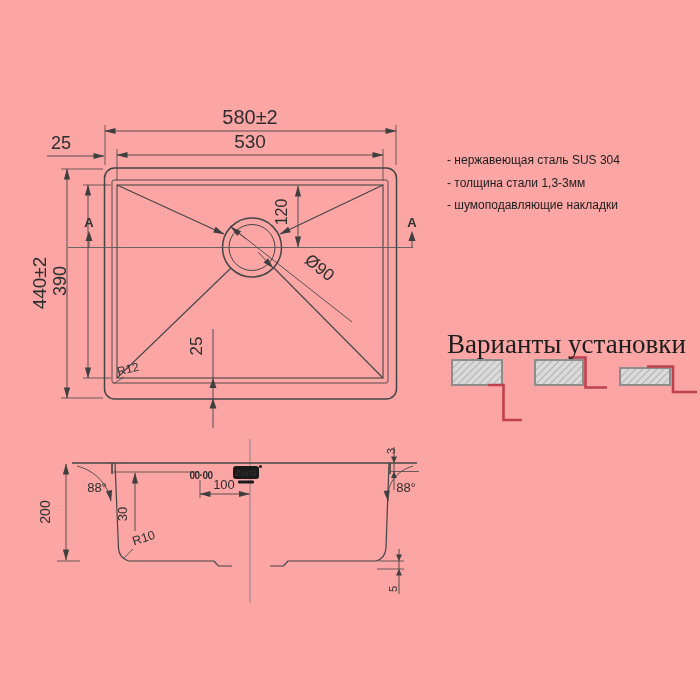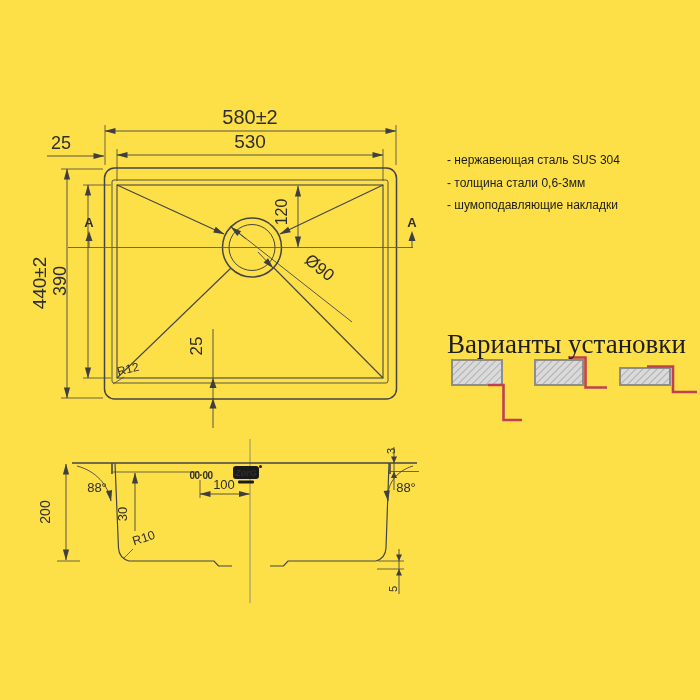--- a/index.html
+++ b/index.html
@@ -1,17 +1,17 @@
 <!DOCTYPE html>
 <html><head>
 <meta charset="utf-8">
 <style>
   html,body{margin:0;padding:0;}
   .canvas{
-    position:relative;width:700px;height:700px;background:#fde047;
+    position:relative;width:700px;height:700px;background:#fca5a5;
     font-family:"Liberation Sans",sans-serif;overflow:hidden;
   }
   svg{position:absolute;left:0;top:0;}
   svg text{fill:#2e2e2e;font-family:"Liberation Sans",sans-serif;}
   .specs{
     position:absolute;left:447px;top:142px;color:#1c1c1c;
     font-size:12px;line-height:22.5px;white-space:nowrap;margin-top:7px;
   }
   .install-title{
     position:absolute;left:447px;top:329px;color:#1d1d1d;
@@ -164,19 +164,19 @@
       </g>
       <g>
         <rect x="620" y="368" width="50" height="17" fill="url(#hatch)" stroke="#8d8d8d" stroke-width="2"></rect>
         <polyline points="647,366.5 673,366.5 673,392 697,392" fill="none" stroke="#bf4150" stroke-width="2.6"></polyline>
       </g>
     </g>
   </svg>
 
   <div class="specs">
     <div>- нержавеющая сталь SUS 304</div>
-    <div>- толщина стали 0,6-3мм</div>
+    <div>- толщина стали 1,3-3мм</div>
     <div>- шумоподавляющие накладки</div>
   </div>
 
   <div class="install-title">Варианты установки</div>
 
 </div>
 
 </body></html>

